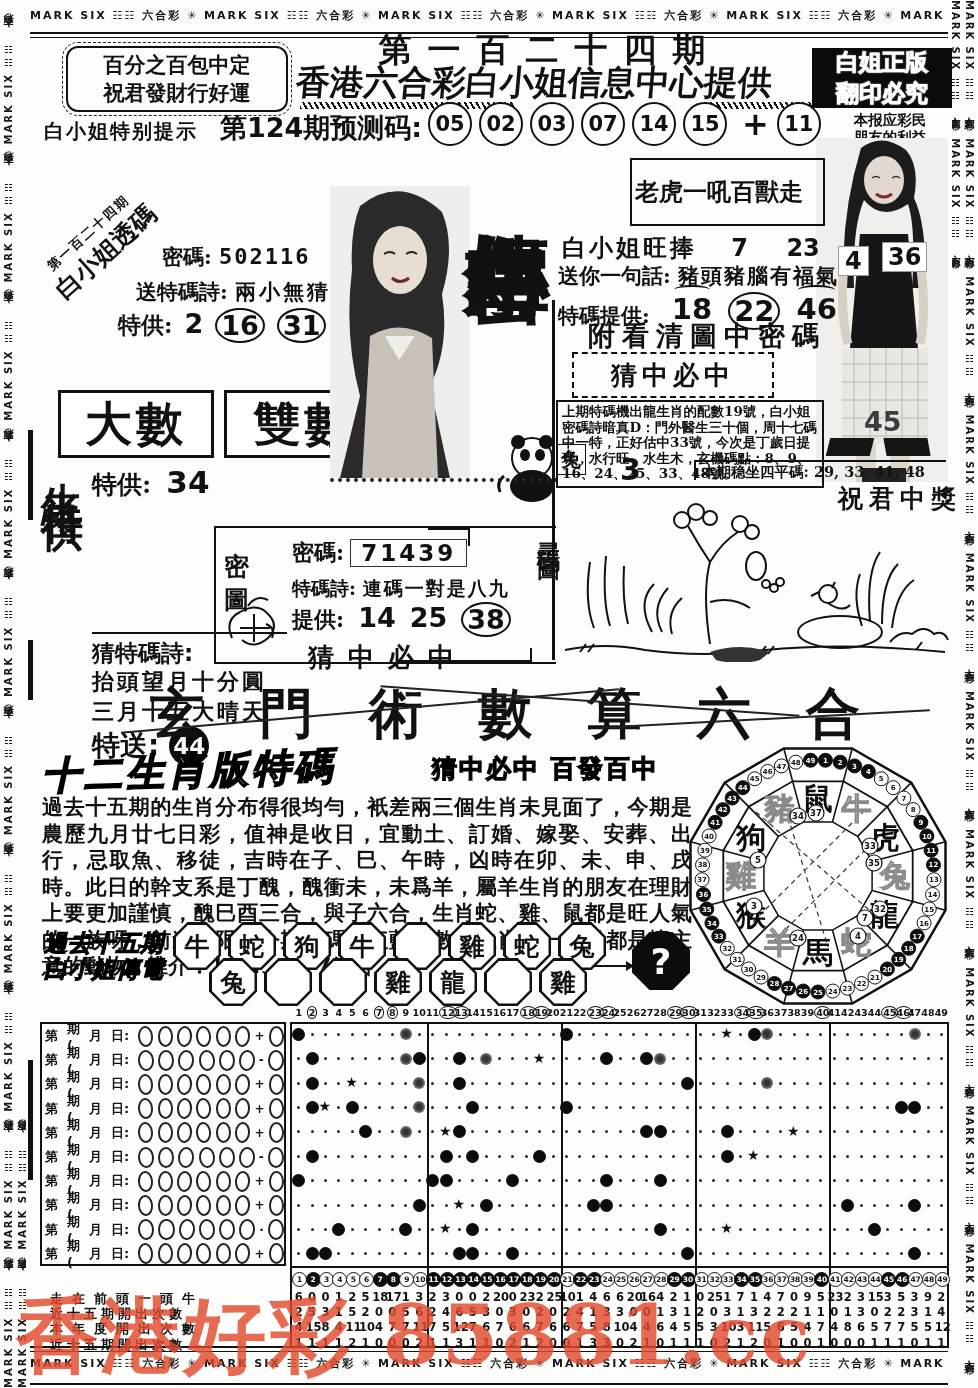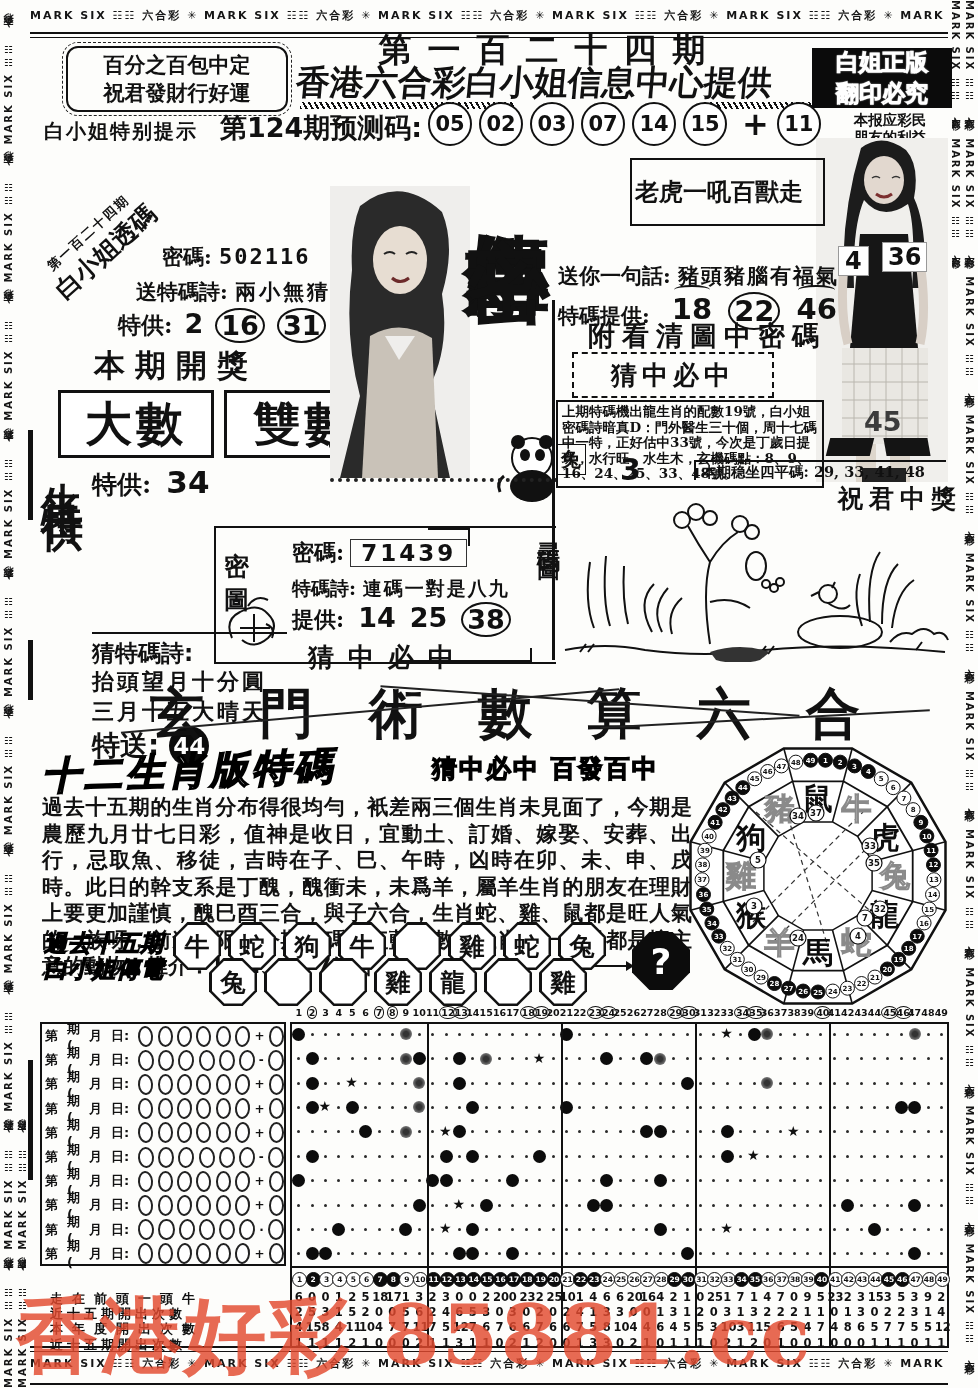--- a/index.html
+++ b/index.html
@@ -127,21 +127,20 @@
   </div>
   <div class="abs" style="left:118px;top:308px;display:flex;align-items:center;">
     <span class="kai" style="font-size:23px;font-weight:bold;margin-right:12px;">特供:</span>
     <span id="tegong-nums" style="font-size:27px;font-weight:bold;display:flex;gap:12px;">
         <span>2</span>
         <span class="ring">16</span>
         <span class="ring">31</span>
         <span>45</span>
       </span>
   </div>
-  <div class="abs serif" style="left:94px;top:345px;font-size:31px;font-weight:900;letter-spacing:10px;">本期開獎</div>
   <div class="abs bigbox" style="left:58px;top:390px;width:150px;height:62px;">大數</div>
   <div class="abs bigbox" style="left:224px;top:390px;width:155px;height:62px;">雙數</div>
   <div class="abs" style="left:92px;top:464px;">
     <span class="kai" style="font-size:25px;font-weight:bold;">特供:</span>
     <span style="font-size:31px;font-weight:bold;margin-left:10px;">34</span>
   </div>
   <div class="abs serif vtext" style="left:34px;top:448px;height:232px;font-size:42px;font-weight:900;letter-spacing:10px;">生肖特供</div>
   <div class="abs" style="left:92px;top:632px;width:195px;border-top:2px solid #111;"></div>
   <div class="abs" style="left:92px;top:638px;font-size:23px;font-weight:900;">猜特碼詩:</div>
   <div class="abs kai" style="left:92px;top:666px;font-size:22px;font-weight:bold;line-height:30px;letter-spacing:3px;">
@@ -203,20 +202,25 @@
         <span>25</span>
         <span class="ring">38</span>
       </span>
   </div>
   <div class="abs kai" style="left:308px;top:640px;font-size:26px;font-weight:900;letter-spacing:14px;">猜中必中</div>
   <div class="abs" style="left:400px;top:648px;width:130px;height:12px;border-bottom:2.5px solid #111;border-right:2.5px solid #111;"></div>
   <div class="abs gline" style="left:552px;top:300px;width:2.5px;height:360px;"></div>
 
   <div class="abs" style="left:630px;top:158px;width:185px;height:64px;border:2.5px solid #111;display:flex;flex-direction:column;justify-content:center;padding:0 3px;">
     <div style="font-size:24px;font-weight:900;white-space:nowrap;">老虎一吼百獸走</div>
+  </div>
+  <div class="abs kai" style="left:562px;top:232px;font-size:24px;font-weight:bold;">
+    <span style="letter-spacing:3px;">白小姐旺捧</span>
+    <span style="margin-left:26px;font-family:'DejaVu Sans',sans-serif;">7</span>
+    <span style="margin-left:30px;font-family:'DejaVu Sans',sans-serif;">23</span>
   </div>
   <div class="abs kai" style="left:558px;top:262px;font-size:21px;font-weight:bold;">
     <span>送你一句話:</span>
     <span style="letter-spacing:2px;">豬頭豬腦有福氣</span>
   </div>
   <div class="abs" style="left:558px;top:292px;display:flex;align-items:flex-end;">
     <span class="kai" style="font-size:21px;font-weight:bold;margin-right:22px;">特碼提供:</span>
     <span id="tema-nums" style="font-size:29px;font-weight:bold;display:flex;gap:16px;">
         <span class="hat">18</span>
         <span class="ring">22</span>

